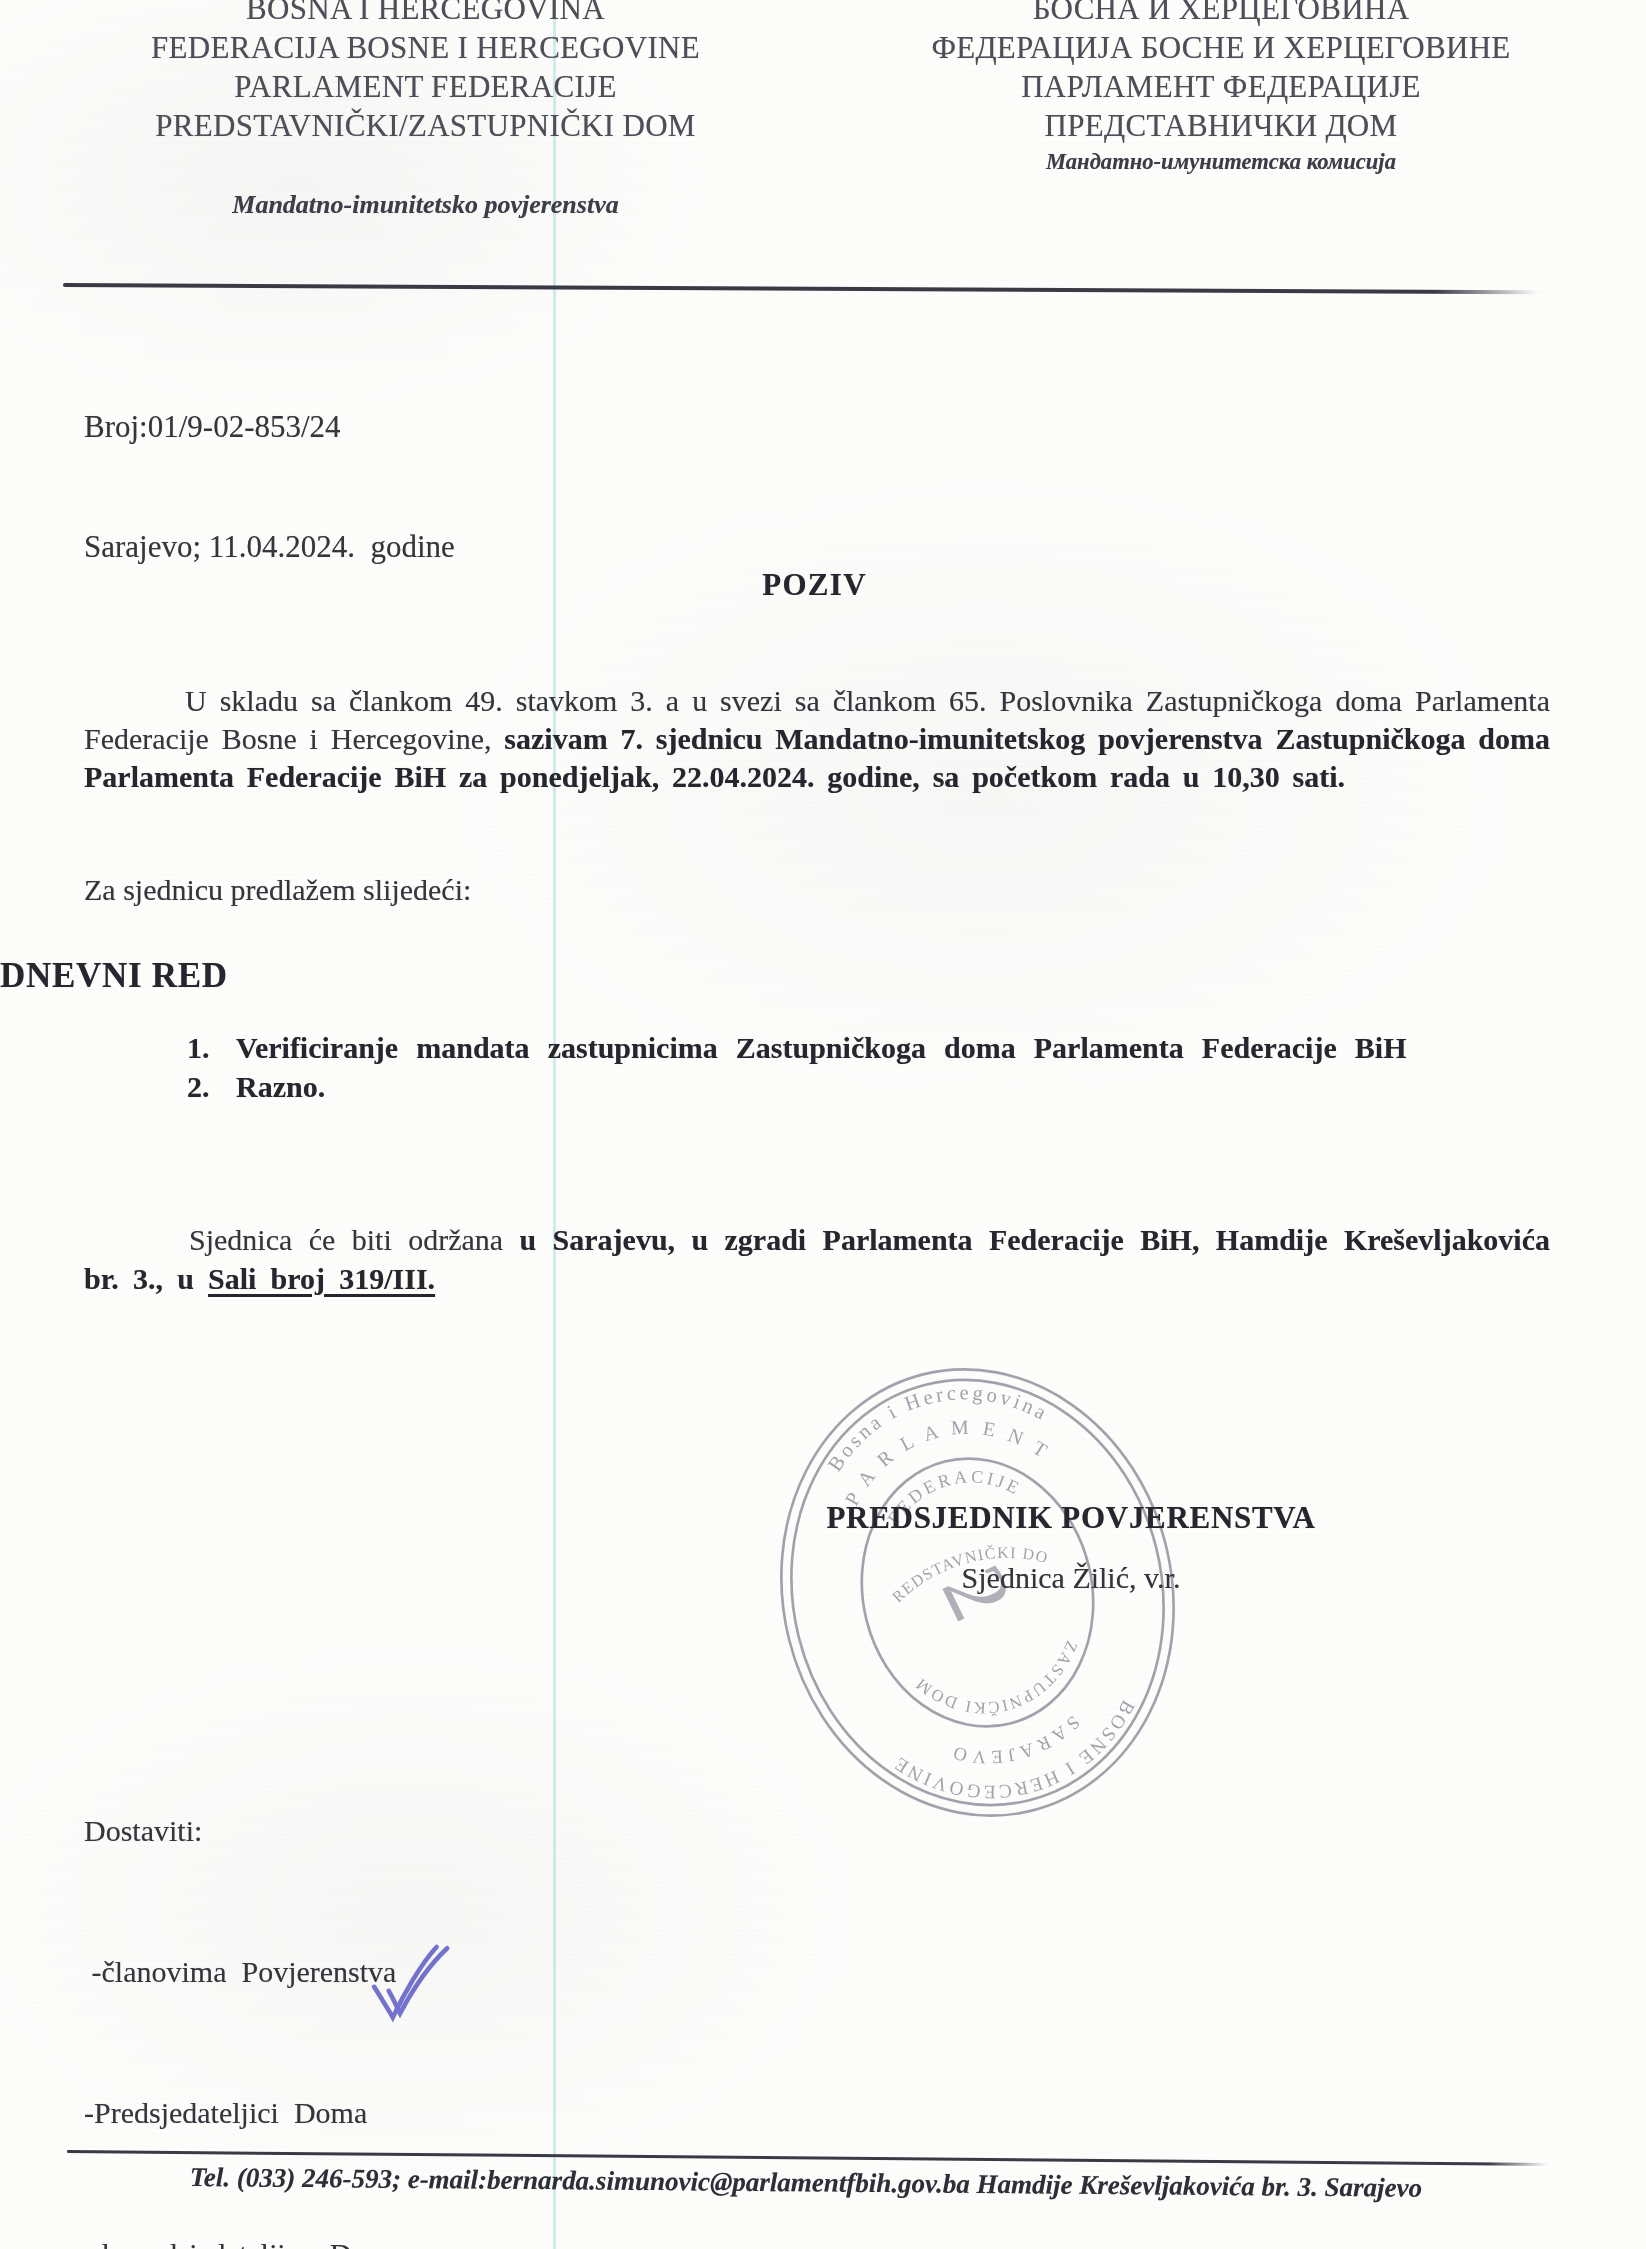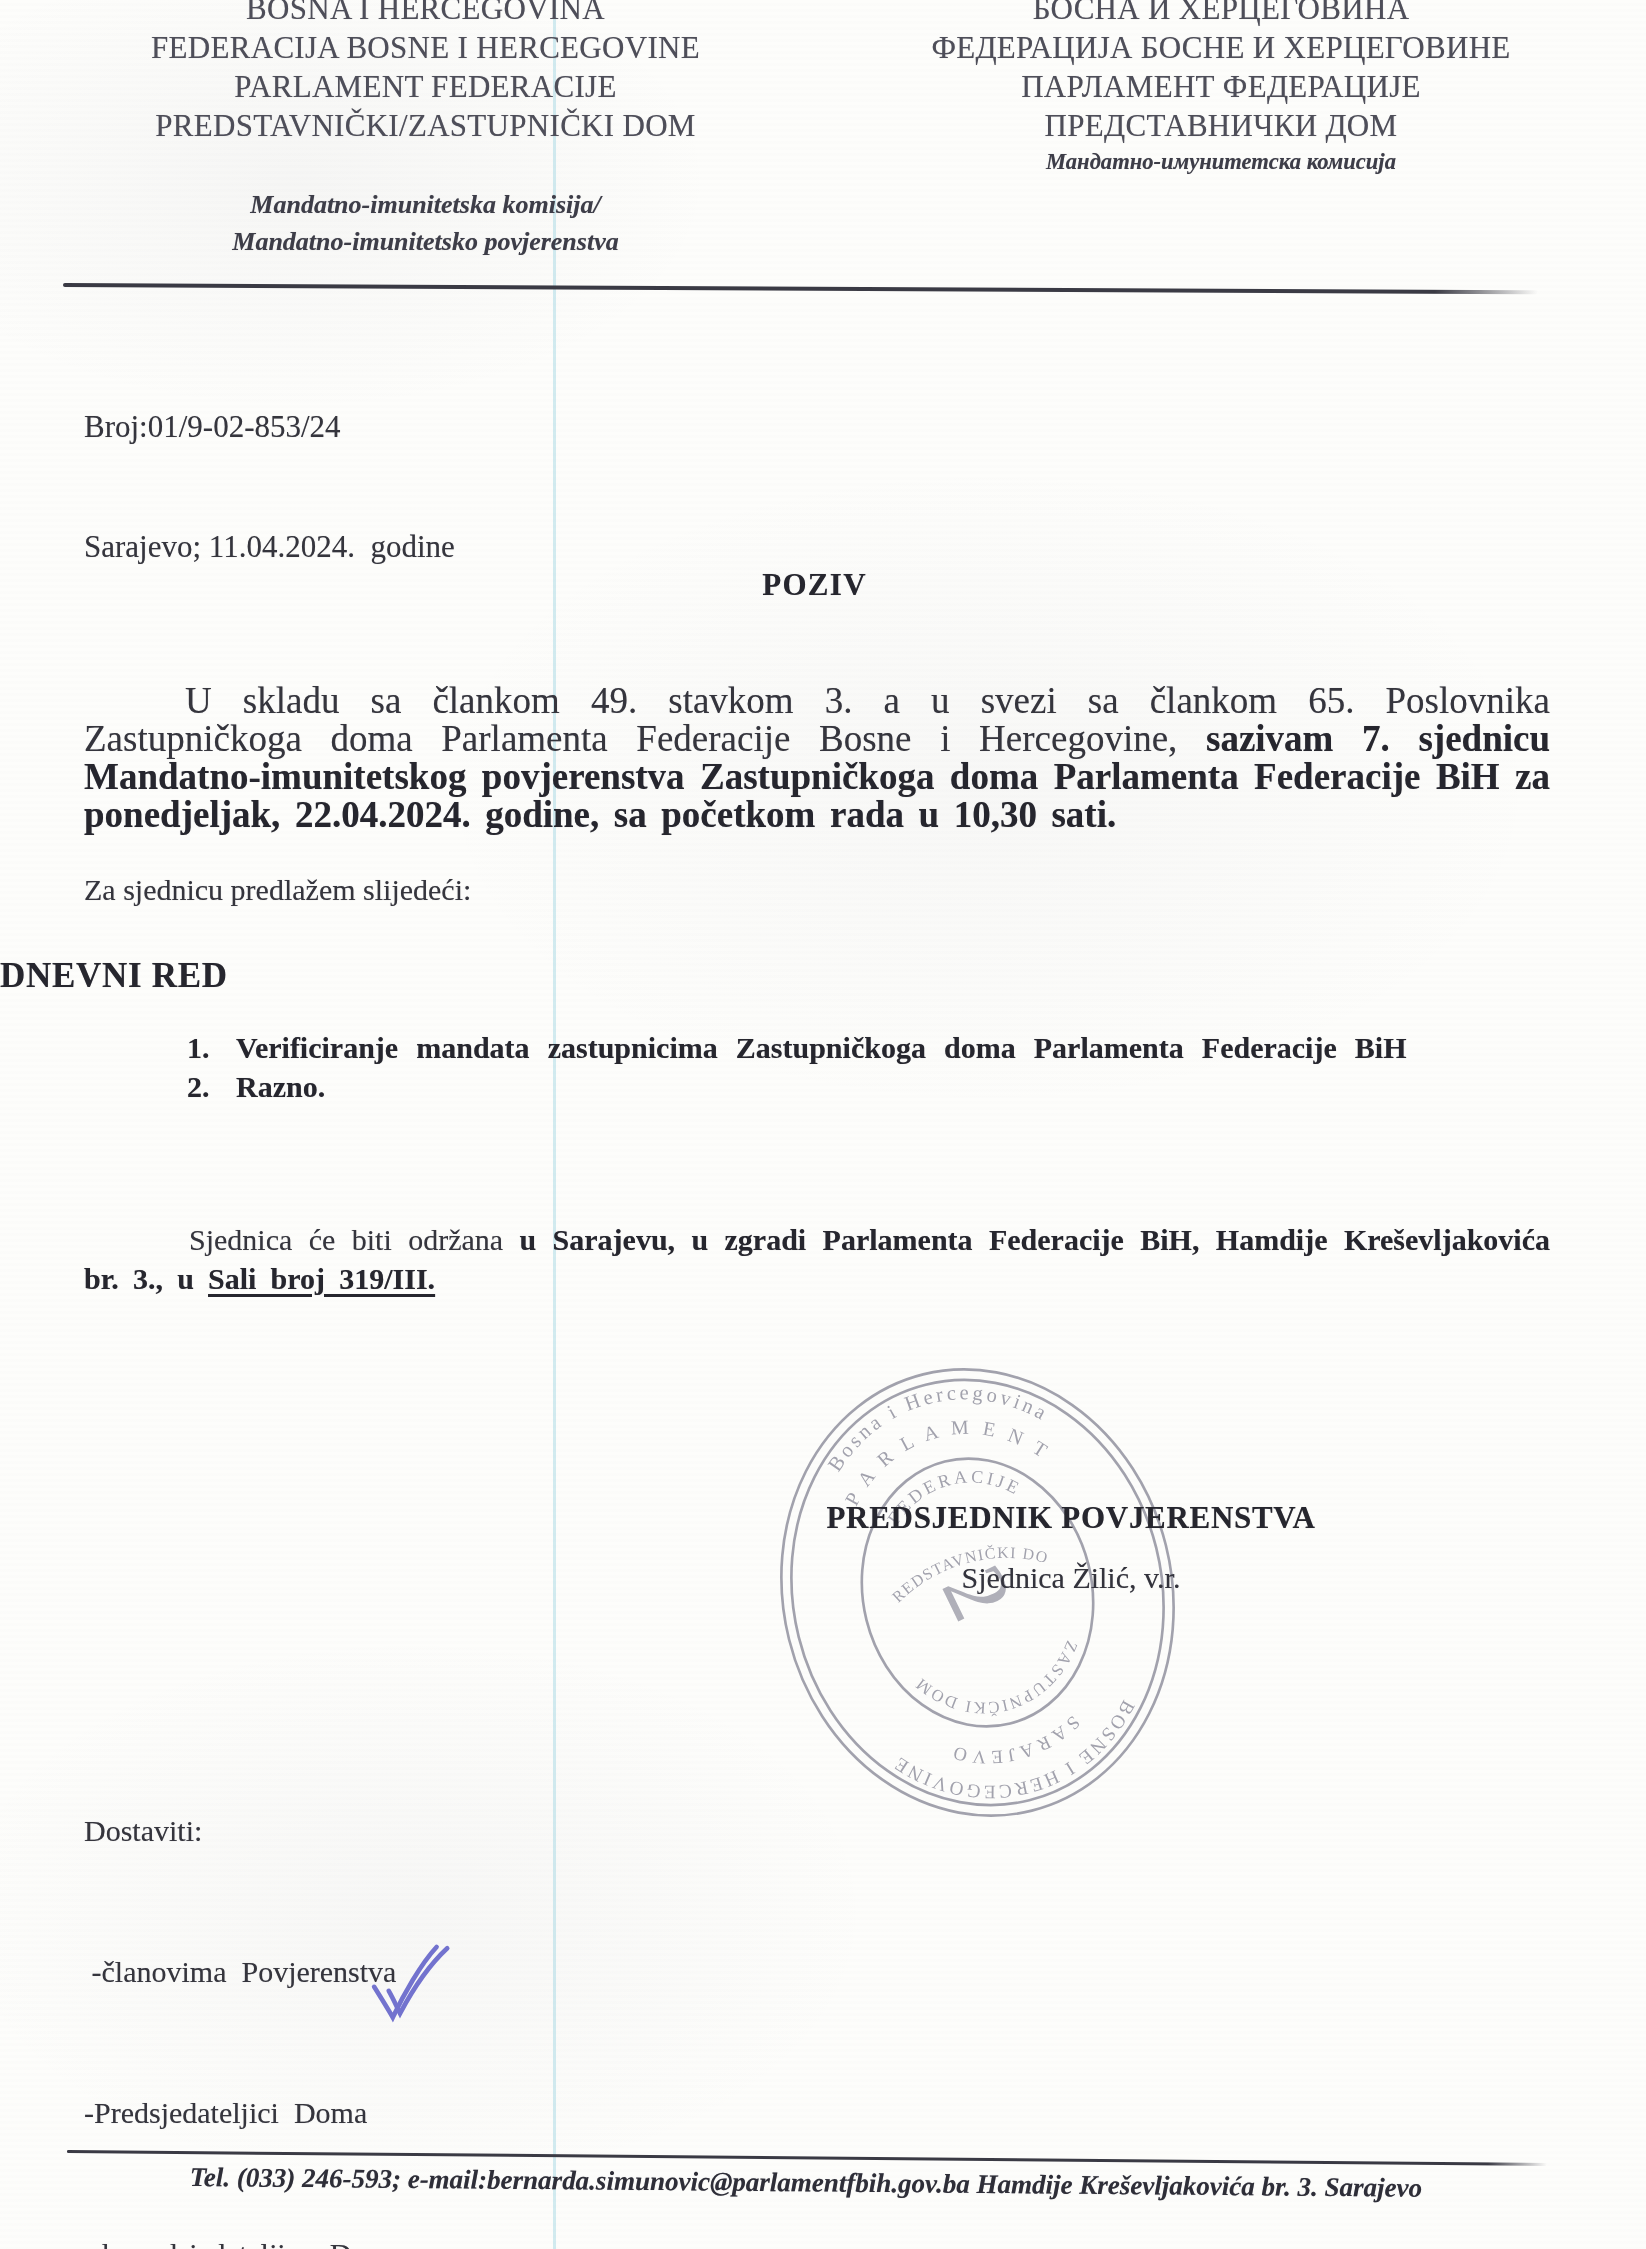--- a/index.html
+++ b/index.html
@@ -36,21 +36,21 @@
     position:absolute;left:63px;top:283px;width:1475px;height:4px;z-index:2;
     background:linear-gradient(90deg,#3a3a44 0%,#3a3a44 93%,rgba(58,58,68,0) 100%);
     transform:rotate(.28deg);transform-origin:0 0;border-radius:2px;
   }
   
   .ref{position:absolute;left:84px;top:327px;font-size:31px;line-height:40px;white-space:pre;z-index:2;}
   
   .title{position:absolute;left:0;top:567px;width:1629px;text-align:center;
     font-weight:bold;font-size:31px;letter-spacing:1.3px;color:#26262e;z-index:2;}
   
-  .para1{position:absolute;left:84px;top:682px;width:1466px;font-size:37px;line-height:38px;
+  .para1{position:absolute;left:84px;top:682px;width:1466px;font-size:30px;line-height:38px;
     text-align:justify;text-indent:101px;word-spacing:5.3px;z-index:2;}
   .para1 .b, .venue .b{font-weight:bold;color:#26262e;}
   .proposal{position:absolute;left:84px;top:873px;font-size:30px;z-index:2;}
   .agenda-head{position:absolute;left:0;top:956px;width:1629px;text-align:left;
     font-weight:bold;font-size:35px;letter-spacing:0.7px;color:#26262e;z-index:2;}
   .agenda{position:absolute;left:187px;top:1028px;width:1365px;z-index:2;
     font-weight:bold;font-size:30px;line-height:39px;color:#26262e;}
   .agenda .row{display:flex;}
   .agenda .num{width:49px;flex:none;}
   .agenda .itm{flex:1;text-align:justify;word-spacing:10.6px;}
@@ -82,21 +82,20 @@
 
 <div class="scan-texture"></div>
 <div class="scan-vline"></div>
 
 <div class="hdr hdr-left soft">
   <div class="caps">BOSNA I HERCEGOVINA</div>
   <div class="caps">FEDERACIJA BOSNE I HERCEGOVINE</div>
   <div class="caps">PARLAMENT FEDERACIJE</div>
   <div class="caps">PREDSTAVNIČKI/ZASTUPNIČKI DOM</div>
   <div class="committee">
-    <div>Mandatno-imunitetska komisija/</div>
     <div>Mandatno-imunitetsko povjerenstva</div>
   </div>
 </div>
 
 <div class="hdr hdr-right soft">
   <div class="caps">БОСНА И ХЕРЦЕГОВИНА</div>
   <div class="caps">ФЕДЕРАЦИЈА БОСНЕ И ХЕРЦЕГОВИНЕ</div>
   <div class="caps">ПАРЛАМЕНТ ФЕДЕРАЦИЈЕ</div>
   <div class="caps">ПРЕДСТАВНИЧКИ ДОМ</div>
   <div class="committee">

